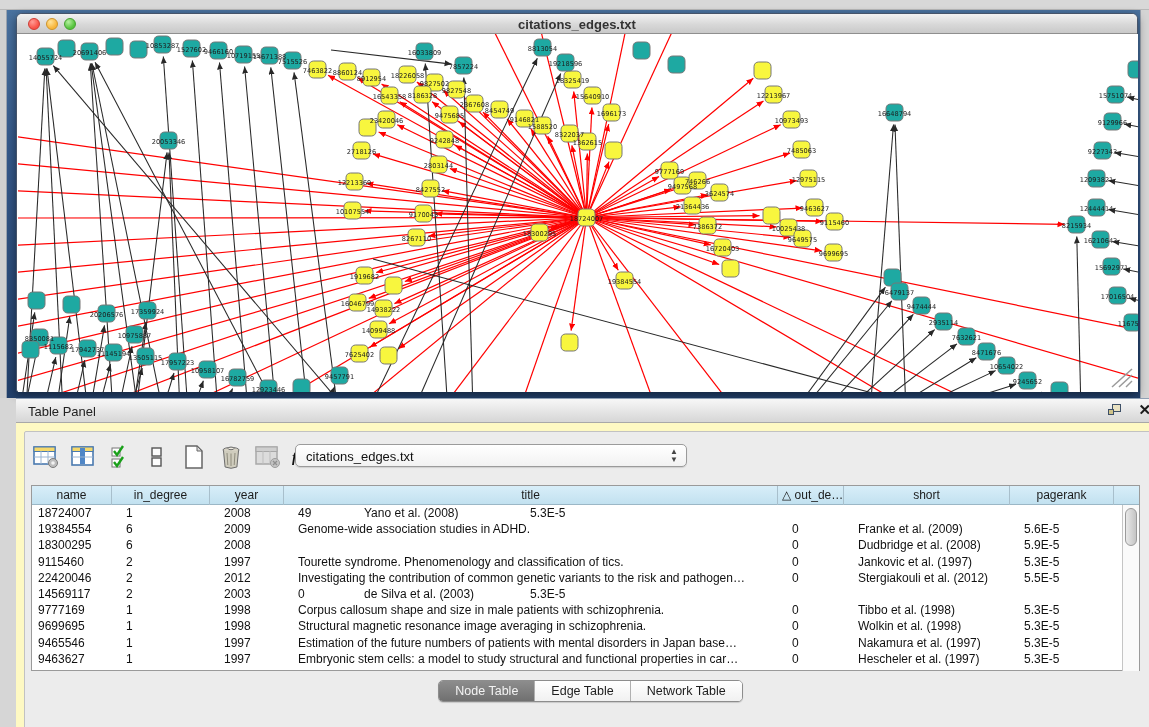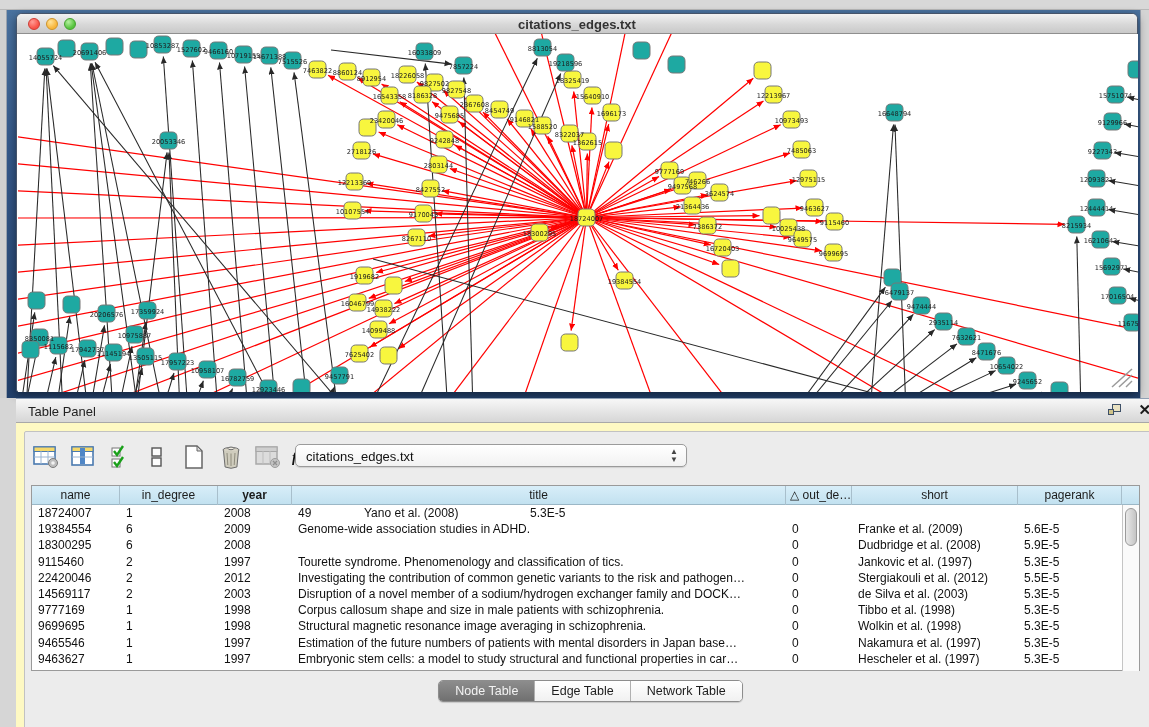--- a/index.html
+++ b/index.html
@@ -545,23 +545,23 @@
               <text x="9" y="17" font-size="9" font-style="italic" font-family="Liberation Serif, serif" fill="#111">(x)</text>
             </svg>
           </div>
         </div>
       <div id="tbl-combo">
         <span class="val">citations_edges.txt</span>
         <span class="arrows">▲<br>▼</span>
       </div>
       <div id="grid">
         <div id="grid-head">
-            <div class="hcell" style="width: 88px;">name</div>
+            <div class="hcell" style="width: 80px;">name</div>
             <div class="hcell" style="width: 98px;">in_degree</div>
-            <div class="hcell" style="width: 74px; font-weight: bold;">year</div>
+            <div class="hcell" style="width: 74px;">year</div>
             <div class="hcell" style="width: 494px;">title</div>
             <div class="hcell left" style="width: 66px; text-align: center;">△ out_de…</div>
             <div class="hcell" style="width: 166px;">short</div>
             <div class="hcell" style="width: 104px;">pagerank</div>
           </div>
         <div id="grid-rows">
             <div class="grow">
               <div class="gcell" style="width: 88px;">18724007</div>
               <div class="gcell" style="width: 98px;">1</div>
               <div class="gcell" style="width: 74px;">2008</div>
@@ -602,21 +602,20 @@
               <div class="gcell" style="width: 74px;">2012</div>
               <div class="gcell" style="width: 494px;">Investigating the contribution of common genetic variants to the risk and pathogen…</div>
               <div class="gcell" style="width: 66px;">0</div>
               <div class="gcell" style="width: 166px;">Stergiakouli et al. (2012)</div>
               <div class="gcell" style="width: 104px;">5.5E-5</div>
             </div>
             <div class="grow">
               <div class="gcell" style="width: 88px;">14569117</div>
               <div class="gcell" style="width: 98px;">2</div>
               <div class="gcell" style="width: 74px;">2003</div>
-              <div class="gcell" style="width: 494px;">Disruption of a novel member of a sodium/hydrogen exchanger family and DOCK…</div>
               <div class="gcell" style="width: 66px;">0</div>
               <div class="gcell" style="width: 166px;">de Silva et al. (2003)</div>
               <div class="gcell" style="width: 104px;">5.3E-5</div>
             </div>
             <div class="grow">
               <div class="gcell" style="width: 88px;">9777169</div>
               <div class="gcell" style="width: 98px;">1</div>
               <div class="gcell" style="width: 74px;">1998</div>
               <div class="gcell" style="width: 494px;">Corpus callosum shape and size in male patients with schizophrenia.</div>
               <div class="gcell" style="width: 66px;">0</div>

